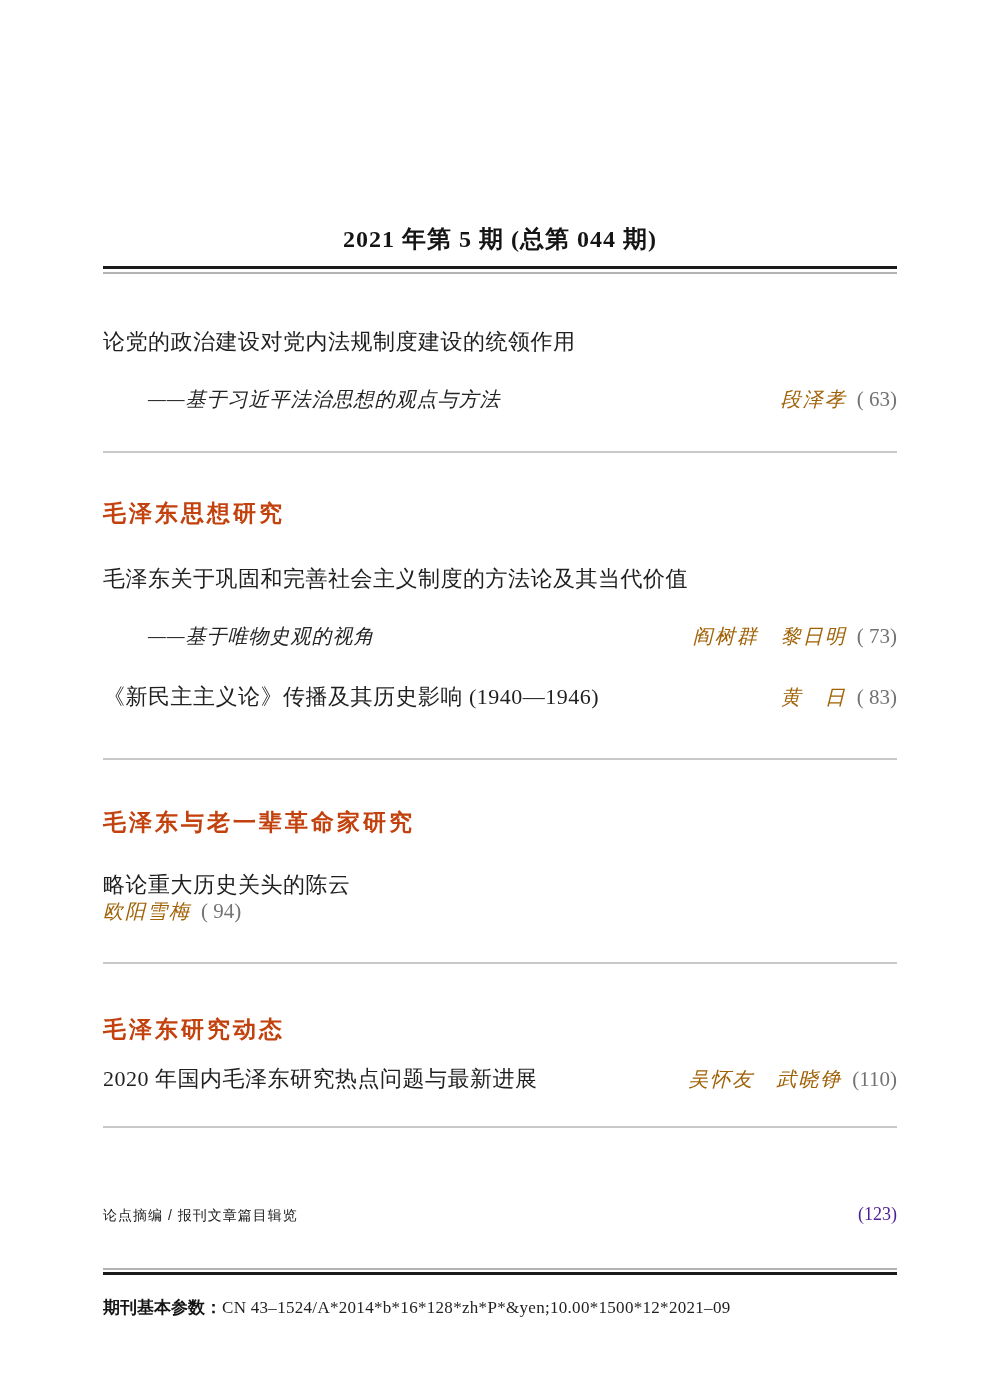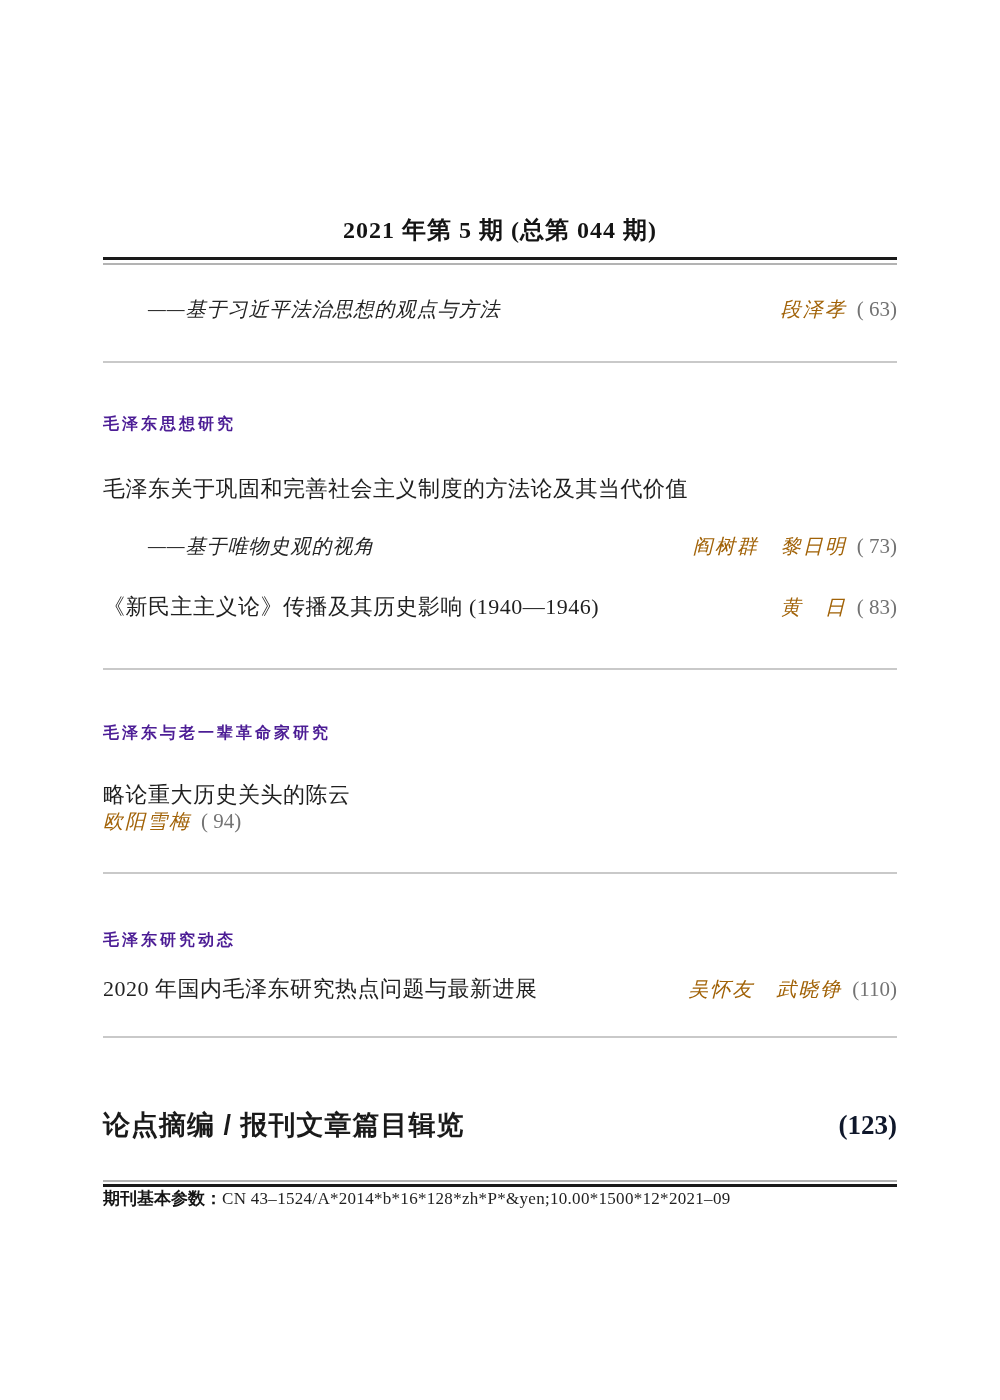--- a/index.html
+++ b/index.html
@@ -1,20 +1,20 @@
 <!DOCTYPE html>
 <html><head>
 <meta charset="utf-8">
 <style>
   * { margin: 0; padding: 0; box-sizing: border-box; }
   html, body { background: #ffffff; }
   body { width: 1000px; height: 1400px; position: relative; overflow: hidden; }
 
   .page {
-    position: absolute; left: 0; top: 0;
+    position: absolute; left: 0; top: 9px;
     width: 1000px; height: 1000px;
     background: #ffffff;
     color: #1c1c1c;
     font-family: "Liberation Serif", "DejaVu Serif", serif;
   }
 
   .content {
     position: absolute;
     left: 103px; top: 0;
     width: 794px;
@@ -84,56 +84,56 @@
 
   
   .divider { height: 2px; background: #c9c9c9; }
   .div-1 { margin-top: 38px; }
   .div-2 { margin-top: 47px; }
   .div-3 { margin-top: 37px; }
   .div-4 { margin-top: 33px; }
 
   
   .section {
-    font-size: 16px;
+    font-size: 23px;
     line-height: 30px;
     font-weight: 800;
     letter-spacing: 3px;
-    color: #4c1d95;
+    color: #c2410c;
     font-family: "Liberation Serif", "DejaVu Serif", serif;
   }
   .sec-1 { margin-top: 46px; }
   .sec-2 { margin-top: 48px; }
   .sec-3 { margin-top: 51px; }
 
   .t-after-sec { margin-top: 36px; }
   .row-a3 { margin-top: 33px; gap: 32px; }
   .row-a4 { margin-top: 33px; flex-direction: column; }
   .row-a5 { margin-top: 20px; }
 
   
   .bottom-row { margin-top: 53px; }
   .bottom-title {
-    font-size: 27px;
+    font-size: 14px;
     line-height: 28px;
-    font-weight: 700;
+    font-weight: 400;
     letter-spacing: 1px;
     font-family: "Liberation Sans", "DejaVu Sans", sans-serif;
     color: #1a1a1a;
     margin-top: 20px;
   }
   .bottom-page {
-    font-size: 27px;
-    font-family: "Liberation Serif", "DejaVu Serif", serif;
-    color: #0f172a;
-    font-weight: bold;
+    font-size: 18px;
+    font-family: "Liberation Serif", "DejaVu Serif", serif;
+    color: #4c1d95;
   }
 
   
   .footer {
+    margin-top: 21px;
     font-size: 17px;
     line-height: 24px;
     white-space: nowrap;
   }
   .footer-label {
     font-weight: 700;
     font-family: "Liberation Sans", "DejaVu Sans", sans-serif;
     color: #141414;
   }
   .footer-value {
@@ -149,20 +149,21 @@
   <div class="content">
 
     <div class="issue-title">2021 年第 5 期 (总第 044 期)</div>
 
     <div class="rule rule-top">
       <div class="thick"></div>
       <div class="gap"></div>
       <div class="thin"></div>
     </div>
 
+    <div class="art-title a1-title">论党的政治建设对党内法规制度建设的统领作用</div>
     <div class="row sub-row">
       <div class="subtitle">——基于习近平法治思想的观点与方法</div>
       <div class="authpage">
         <span class="authors">段泽孝</span><span class="pageno">( 63)</span>
       </div>
     </div>
 
     <div class="divider div-1"></div>
 
     <div class="section sec-1">毛泽东思想研究</div>

